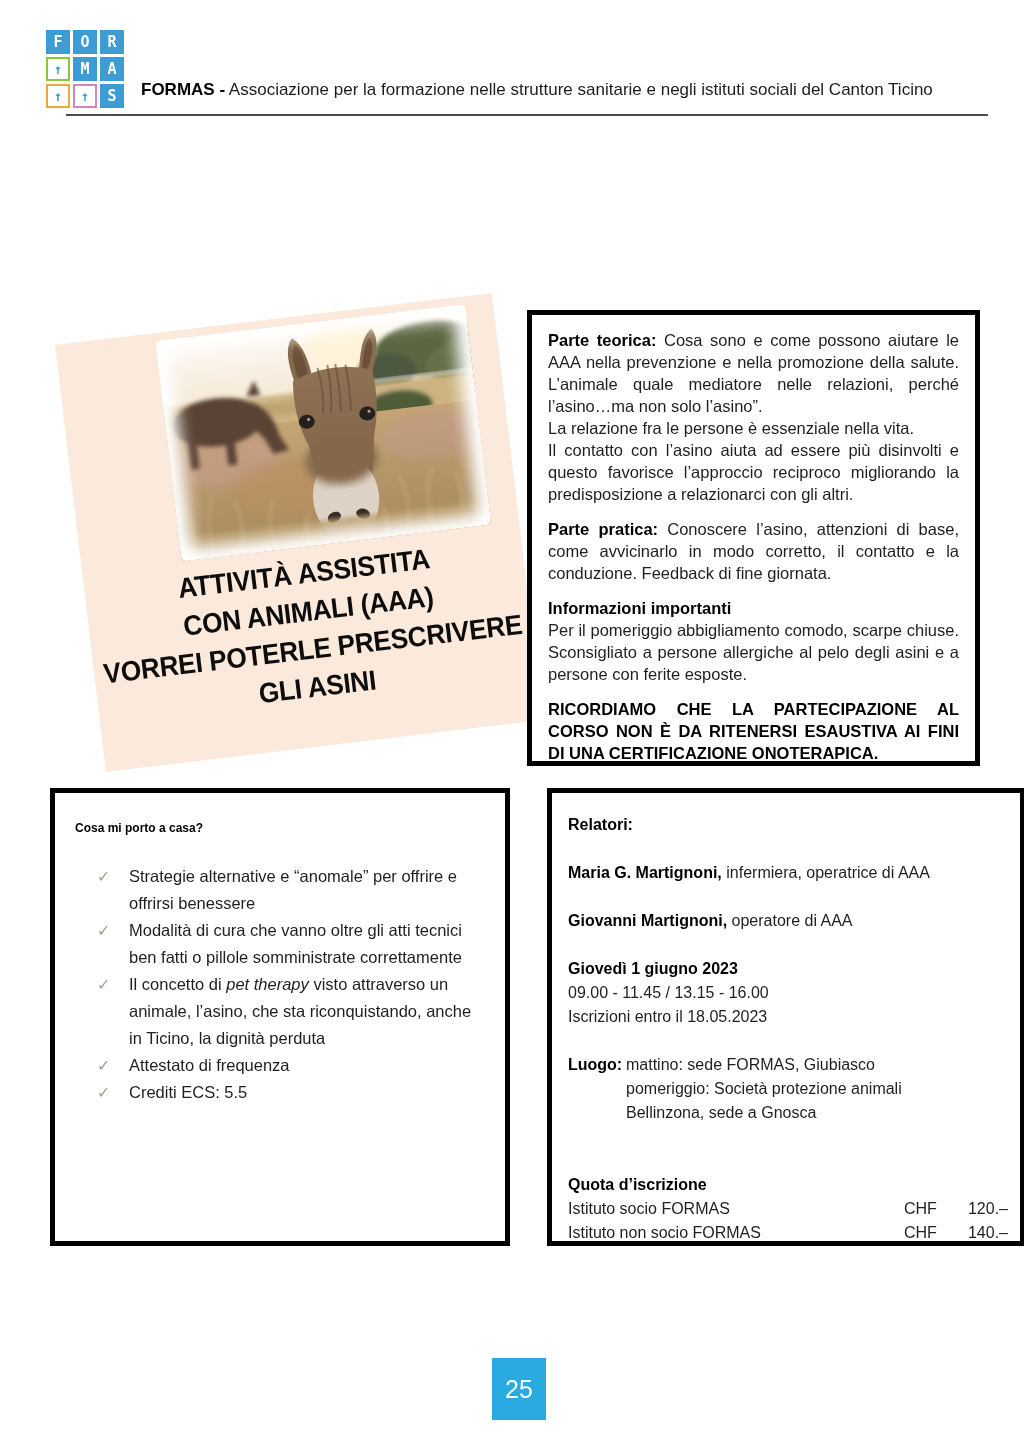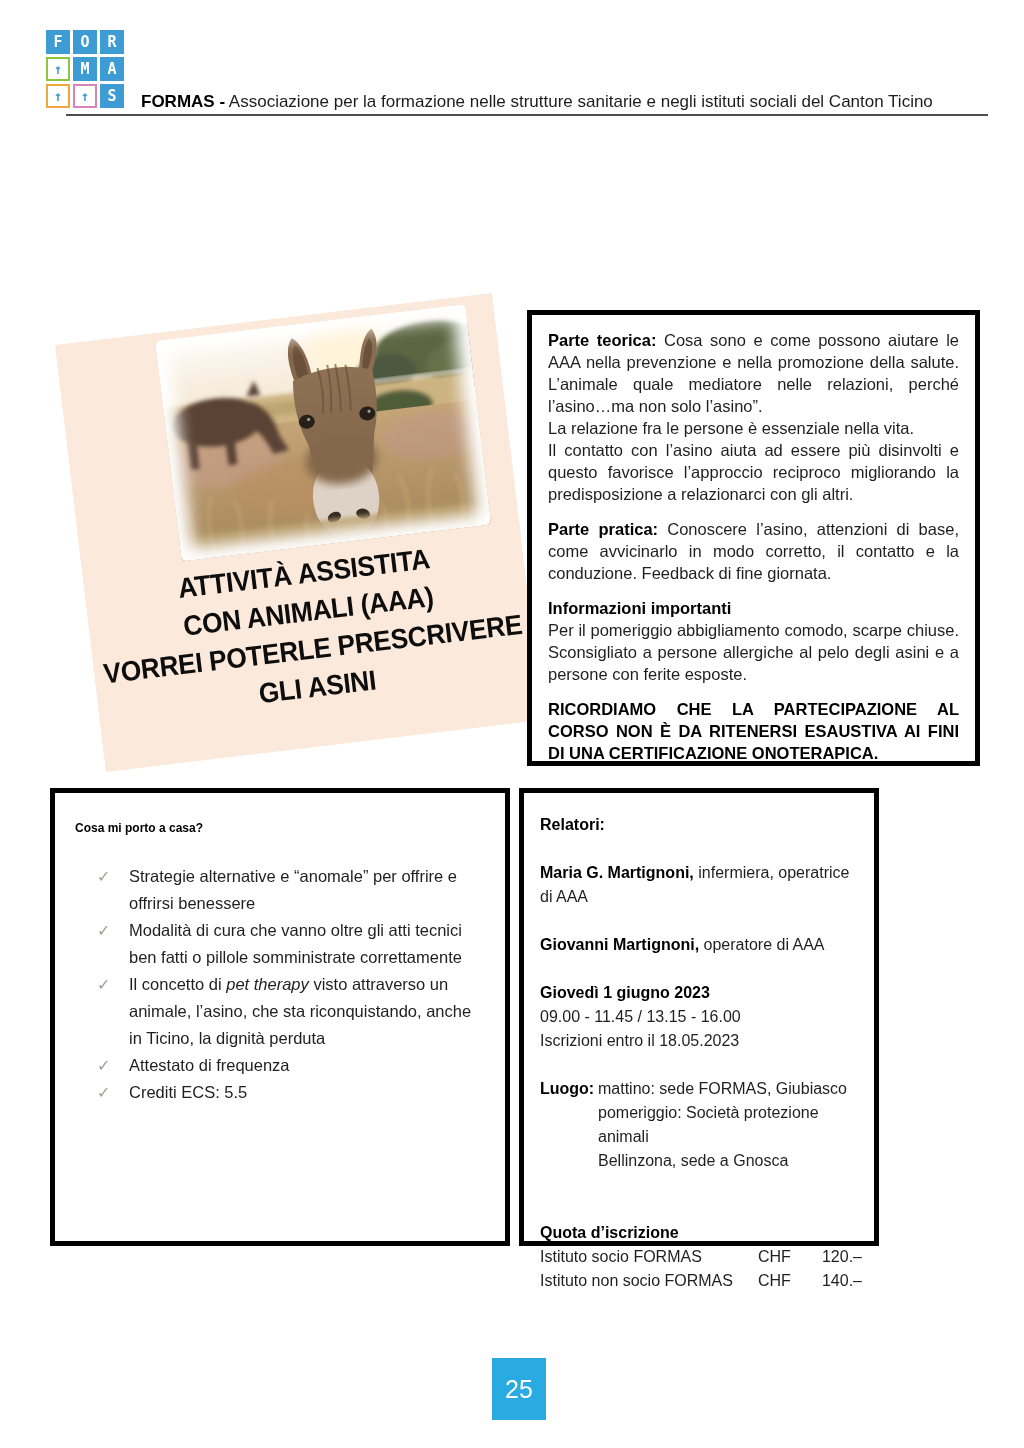--- a/index.html
+++ b/index.html
@@ -19,21 +19,21 @@
   .tile {
     display:flex; align-items:center; justify-content:center;
     font-family:"DejaVu Sans Mono", monospace; font-weight:bold; font-size:15px;
     line-height:1;
   }
   .t-blue   { background:#3E9CD4; color:#ffffff; }
   .t-green  { background:#fff; border:2px solid #8CC63F; color:#3E9CD4; font-size:14px; }
   .t-orange { background:#fff; border:2px solid #F0A73C; color:#3E9CD4; font-size:14px; }
   .t-pink   { background:#fff; border:2px solid #D585BC; color:#3E9CD4; font-size:14px; }
 
-  .brand { position:absolute; left:141px; top:92px; font-size:17px; color:#1d1d1d; white-space:nowrap; }
+  .brand { position:absolute; left:141px; top:80px; font-size:17px; color:#1d1d1d; white-space:nowrap; }
   .brand b { color:#000; }
   .rule { position:absolute; left:66px; top:114px; width:922px; height:2px; background:#4d4d4d; }
 
   
   .card {
     position:absolute; left:55px; top:345px; width:440px; height:430px;
     background:#FBE9DC; transform:rotate(-6.8deg); transform-origin:0 0; z-index:1;
   }
   .photo {
     position:absolute; left:100px; top:8px; width:312px; height:222px;
@@ -47,21 +47,21 @@
   .card-title {
     position:absolute; left:-22px; right:-22px; top:238px;
     text-align:center; font-weight:bold; font-size:28px; line-height:38px;
     color:#0d0d0d; letter-spacing:-0.3px; transform:scaleX(0.94);
   }
 
   
   .box { position:absolute; border:5px solid #000000; background:#ffffff; }
   .box-theory   { left:527px; top:310px; width:453px; height:456px; padding:14px 16px 0 16px; z-index:2; }
   .box-takeaway { left:50px;  top:788px; width:460px; height:458px; padding:24px 20px 0 20px; }
-  .box-details  { left:519px; top:788px; width:360px; height:458px; padding:20px 12px 0 16px; }
+  .box-details  { left:547px; top:788px; width:478px; height:458px; padding:20px 12px 0 16px; }
 
   .box-theory p { margin:0; font-size:16.5px; line-height:22px; text-align:justify; }
   .box-theory .gap { height:13px; }
   .box-theory .nj { text-align:left; }
   .box-theory b { color:#000; }
   .notice { font-weight:bold; color:#000; }
 
   .takeaway-title { font-size:12px; font-weight:bold; color:#000; margin:4px 0 28px 0; }
   .take-list { list-style:none; margin:0 0 0 22px; padding:0; }
   .take-list li { display:flex; margin:0; font-size:16.5px; line-height:27px; }

